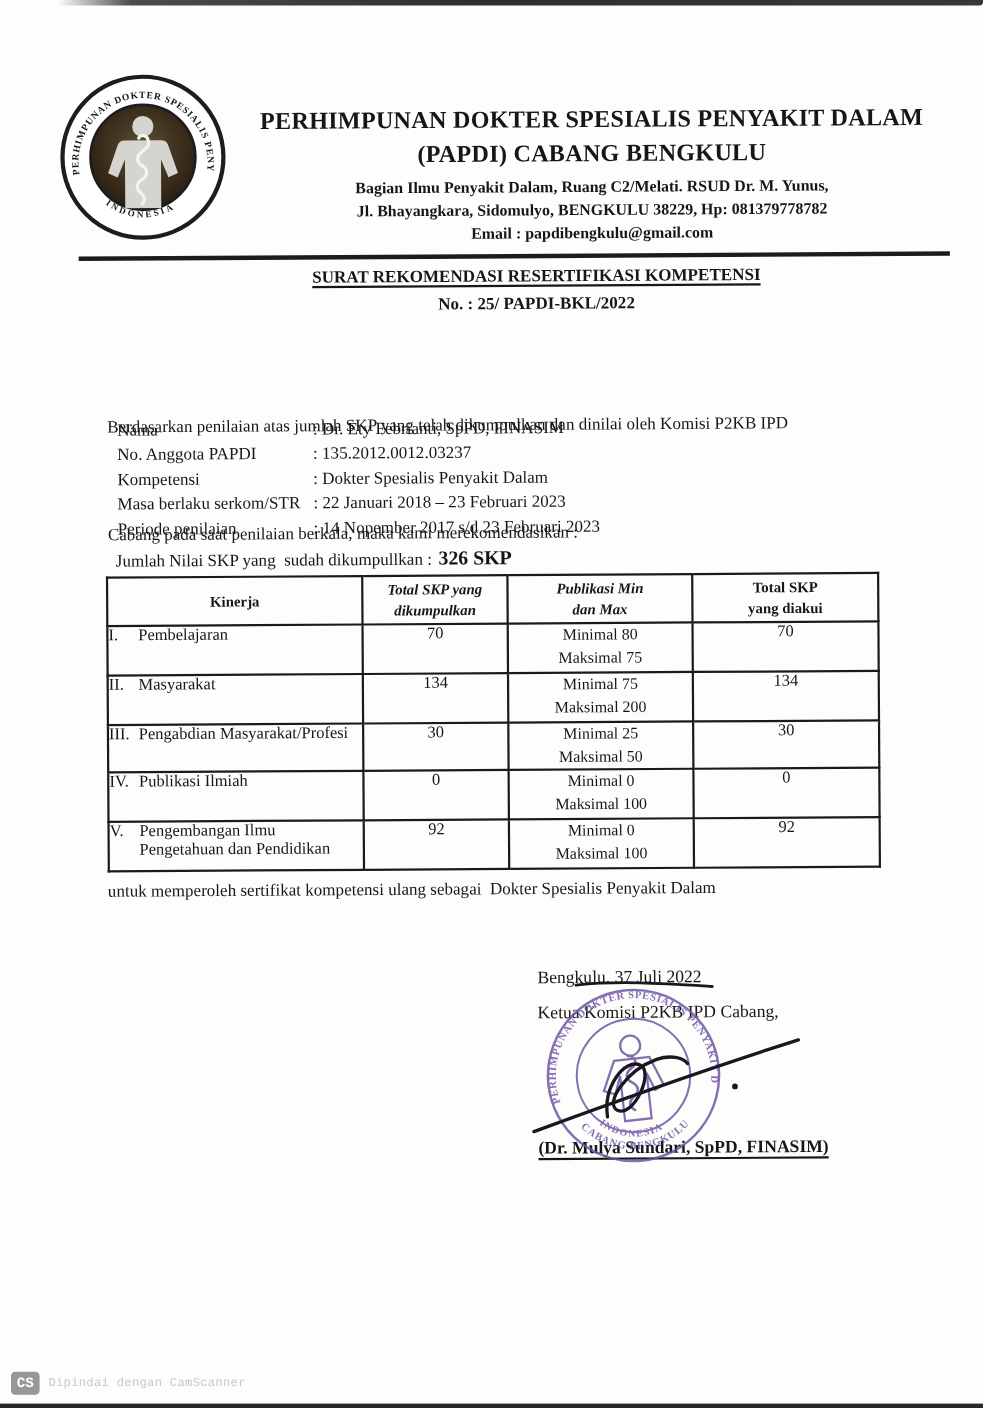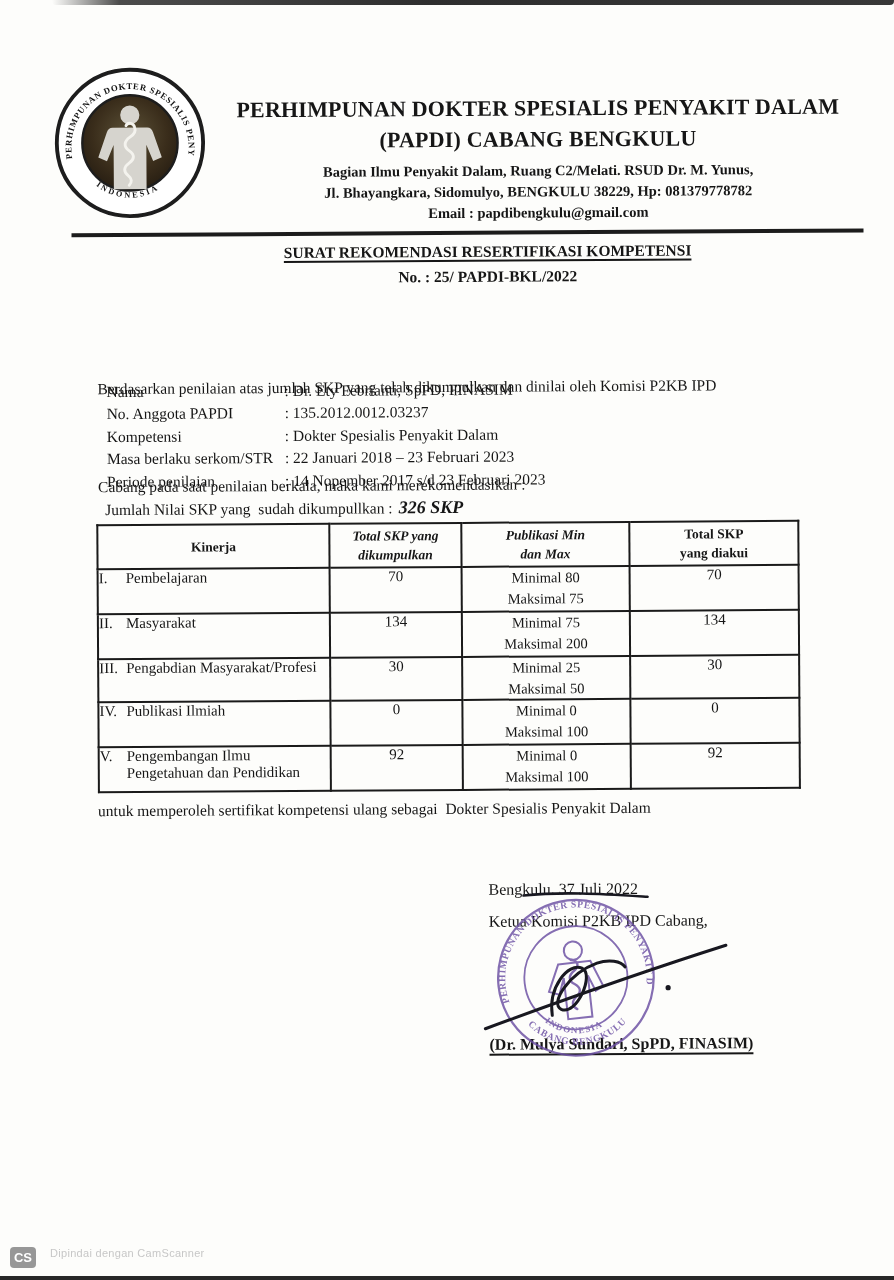--- a/index.html
+++ b/index.html
@@ -24,43 +24,43 @@
   .title .t1{text-decoration:underline;text-underline-offset:3px;text-decoration-thickness:2px;}
   .title .t2{margin-top:7px;}
   
   .intro{left:99px;top:306px;width:712px;font-size:15.5px;line-height:32.5px;white-space:pre-wrap;}
   
   .details{left:108px;top:379px;font-size:15.5px;line-height:22.4px;}
   .drow{display:flex;}
   .dlabel{width:178px;flex:0 0 178px;}
   
   .jumlah{left:106px;top:497px;font-size:15.5px;white-space:pre-wrap;}
-  .jumlah b{font-size:18px;padding-left:6px;font-style:italic;}
+  .jumlah b{font-size:18px;padding-left:6px;}
   
   table.doc{left:97px;top:522px;width:701px;border-collapse:collapse;table-layout:fixed;position:absolute;}
   table.doc th, table.doc td{border:2px solid #1a1a1a;padding:0;}
   table.doc th{font-size:13.5px;line-height:19px;vertical-align:middle;padding:2px 2px;}
   th.ital{font-style:italic;}
   td.kin{vertical-align:top;padding:4px 4px 4px 8px;font-size:15px;}
   .kinflex{display:flex;}
   .kinno{flex:0 0 27px;}
   td.num{vertical-align:top;text-align:center;font-size:15px;padding-top:3px;}
   td.ket{vertical-align:top;text-align:center;font-size:14.5px;line-height:20.5px;padding-top:3px;}
   
   .closing{left:97px;top:800px;font-size:15.5px;white-space:pre-wrap;}
   
   .sig-date{left:487px;top:881px;font-size:16px;z-index:2;}
   .sig-role{left:487px;top:913px;font-size:16px;z-index:2;}
   .sig-name{left:487px;top:1036px;font-size:16px;font-weight:bold;z-index:2;
             text-decoration:underline;text-underline-offset:4px;text-decoration-thickness:2px;}
   .stamp{left:478px;top:896px;width:192px;height:168px;opacity:.82;z-index:3;transform:rotate(-6deg);}
   .ink{left:450px;top:868px;width:340px;height:210px;z-index:4;}
   
-  .watermark{left:10px;top:1247px;display:flex;gap:14px;
-             font-family:Liberation Sans, sans-serif;}
+  .watermark{left:10px;top:1247px;display:flex;align-items:center;gap:8px;
+             font-family:Liberation Mono, monospace;}
   .cs-badge{width:26px;height:21px;background:#979797;border-radius:4px;color:#ffffff;
             font-weight:bold;font-size:13px;display:flex;align-items:center;justify-content:center;}
   .cs-text{color:#c7c7c7;font-size:11px;letter-spacing:.3px;}
 </style>
 </head>
 <body>
 
 <div class="page">
 
   <div class="abs scan-top"></div>

